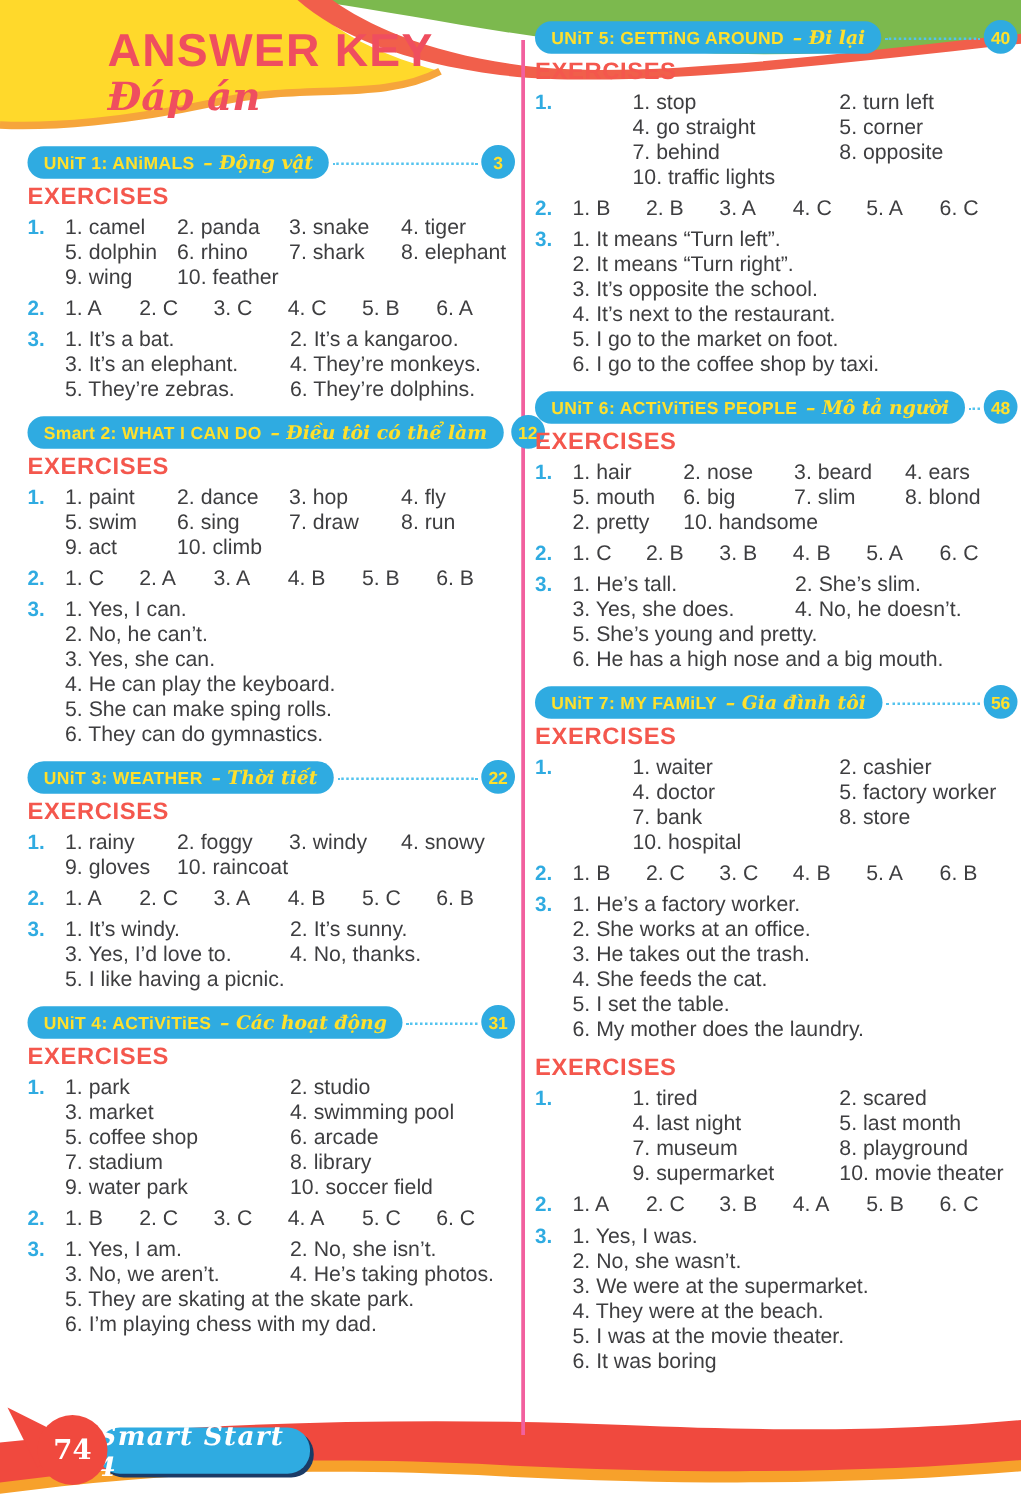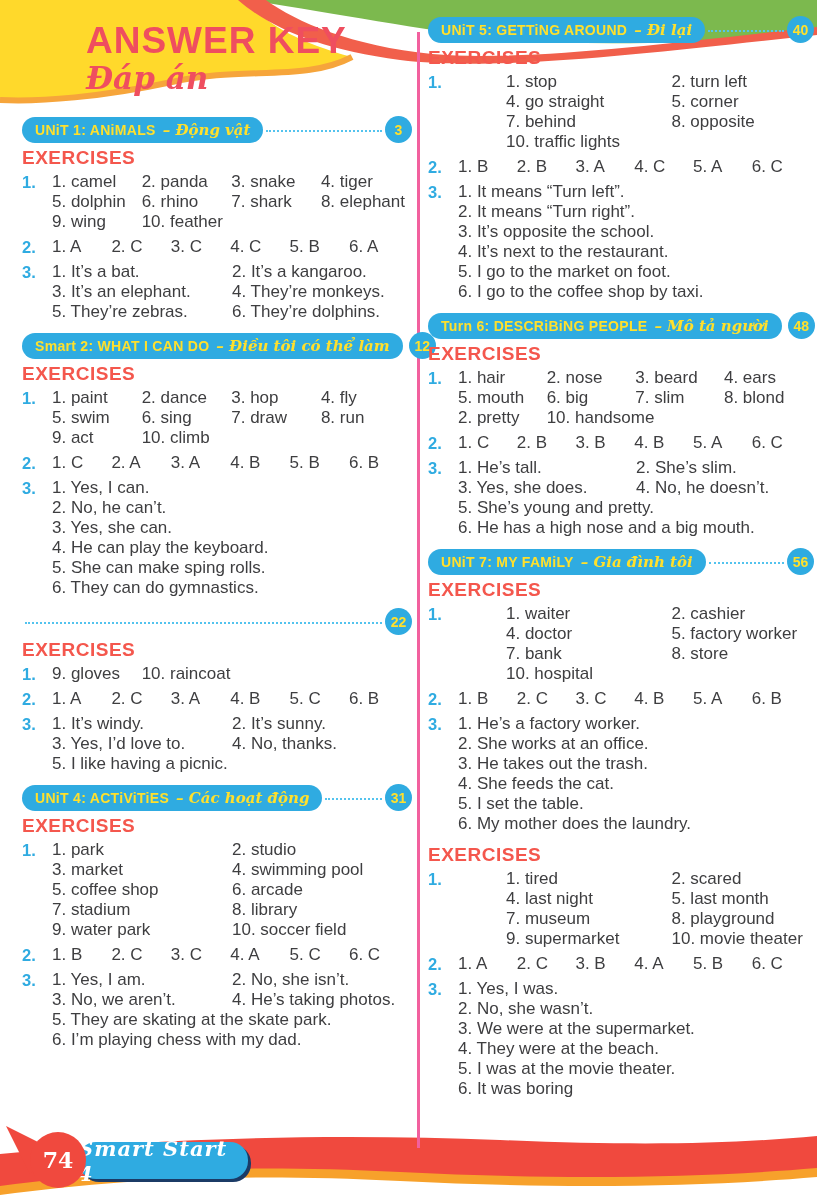--- a/index.html
+++ b/index.html
@@ -231,27 +231,37 @@
             <span class="cell">5. She can make sping rolls.</span>
           </div>
           <div class="ex-row">
             <span class="cell">6. They can do gymnastics.</span>
           </div>
         </div>
       </div>
     </div>
     <div class="unit">
       <div class="unit-header">
+        <div class="pill">
+          <span class="pill-en">UNiT 3:  WEATHER</span>
+          <span class="pill-vi">– Thời tiết</span>
+        </div>
         <div class="leader"></div>
         <div class="badge">22</div>
       </div>
       <div class="ex-title">EXERCISES</div>
       <div class="exercise">
         <span class="ex-num">1.</span>
         <div class="ex-body cols-4">
+          <div class="ex-row">
+            <span class="cell">1. rainy</span>
+            <span class="cell">2. foggy</span>
+            <span class="cell">3. windy</span>
+            <span class="cell">4. snowy</span>
+          </div>
           <div class="ex-row">
             <span class="cell">9. gloves</span>
             <span class="cell">10. raincoat</span>
           </div>
         </div>
       </div>
       <div class="exercise">
         <span class="ex-num">2.</span>
         <div class="ex-body cols-6">
           <div class="ex-row">
@@ -417,21 +427,21 @@
           </div>
           <div class="ex-row">
             <span class="cell">6. I go to the coffee shop by taxi.</span>
           </div>
         </div>
       </div>
     </div>
     <div class="unit">
       <div class="unit-header">
         <div class="pill">
-          <span class="pill-en">Turn 6:  DESCRiBiNG PEOPLE</span>
+          <span class="pill-en">UNiT 6:  ACTiViTiES PEOPLE</span>
           <span class="pill-vi">– Mô tả người</span>
         </div>
         <div class="leader"></div>
         <div class="badge">48</div>
       </div>
       <div class="ex-title">EXERCISES</div>
       <div class="exercise">
         <span class="ex-num">1.</span>
         <div class="ex-body cols-4">
           <div class="ex-row">

